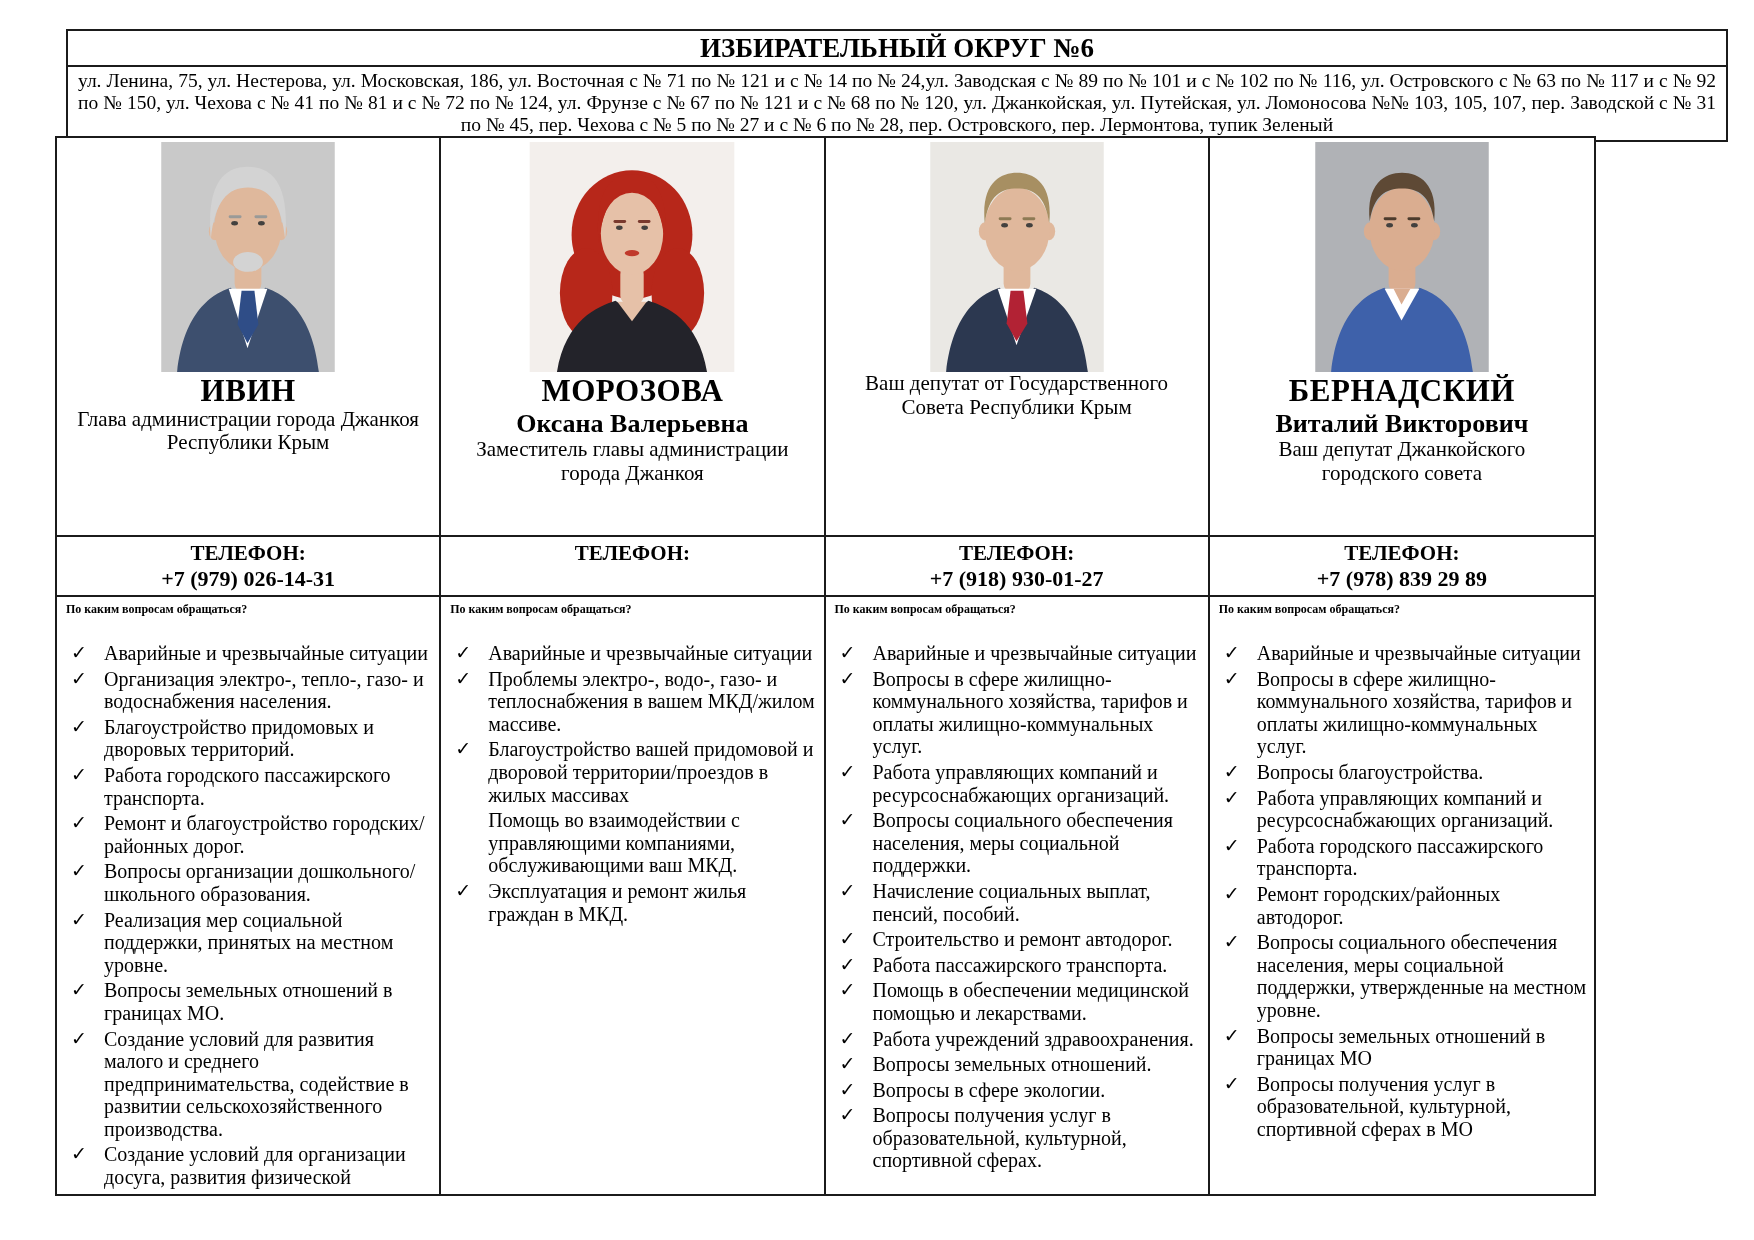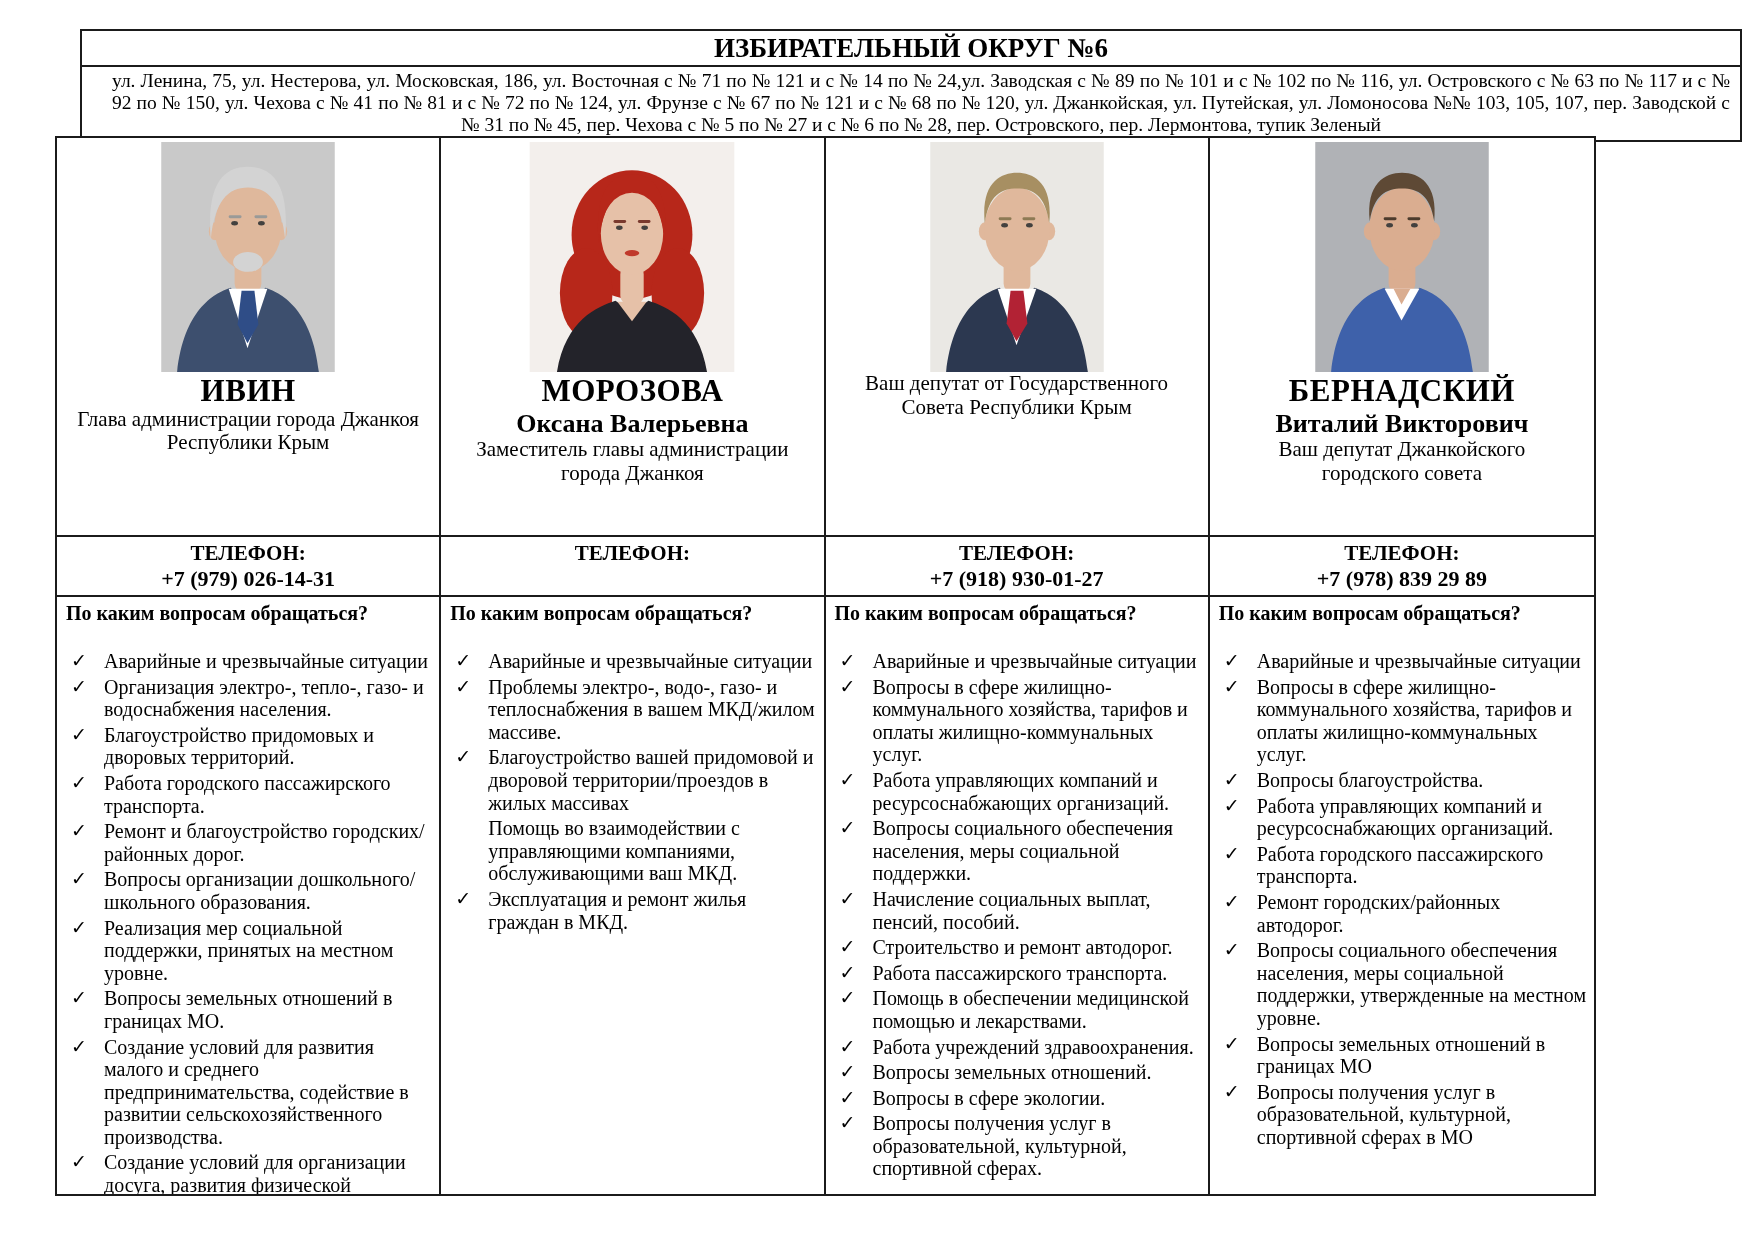--- a/index.html
+++ b/index.html
@@ -7,38 +7,37 @@
     width: 1754px; height: 1240px;
     background: #ffffff;
     font-family: "Liberation Serif", serif;
     color: #000;
     overflow: hidden;
   }
   .page { position: relative; width: 1754px; height: 1240px; }
 
   
   .header-box {
-    position: absolute; left: 80px; top: 29px; width: 1662px;
+    position: absolute; left: 66px; top: 29px; width: 1662px;
     border: 2px solid #1b1b1b;
     box-sizing: border-box;
     background: #fff;
   }
   .title-row {
     height: 34px;
     border-bottom: 2px solid #1b1b1b;
     display: flex; align-items: center; justify-content: center;
     font-weight: bold; font-size: 27px;
   }
   .address {
     padding: 3px 10px 5px 10px;
     font-size: 19.5px;
     line-height: 1.12;
     text-align: justify;
     text-align-last: center;
-    margin-left: 20px;
   }
 
   
   .grid {
     position: absolute; left: 55px; top: 136px;
     width: 1541px; height: 1060px;
     box-sizing: border-box;
     border: 2px solid #1b1b1b;
     display: grid;
     grid-template-columns: repeat(4, 1fr);
@@ -57,21 +56,21 @@
   .firstname { font-weight: bold; font-size: 26px; line-height: 1.1; margin-top: 2px; }
   .position { font-size: 21px; line-height: 1.14; margin: 0 auto 0 auto; max-width: 345px; }
 
   
   .cell.phone { text-align: center; padding-top: 4px; font-weight: bold; }
   .phone-label { font-size: 21px; line-height: 1.2; }
   .phone-number { font-size: 22px; line-height: 1.2; }
 
   
   .cell.issues { padding: 5px 6px 0 9px; }
-  .issues-q { font-weight: bold; font-size: 20px; margin: 0 0 25px 0; }
+  .issues-q { font-weight: bold; font-size: 12px; margin: 0 0 25px 0; }
   ul.issue-list { list-style: none; margin: 0; padding: 0; }
   ul.issue-list li {
     display: grid; grid-template-columns: 38px 1fr;
     font-size: 20px; line-height: 1.13;
     margin-bottom: 3px;
   }
   .check { font-size: 19px; padding-left: 5px; line-height: 1.13; }
 </style>
 </head>
 <body>

